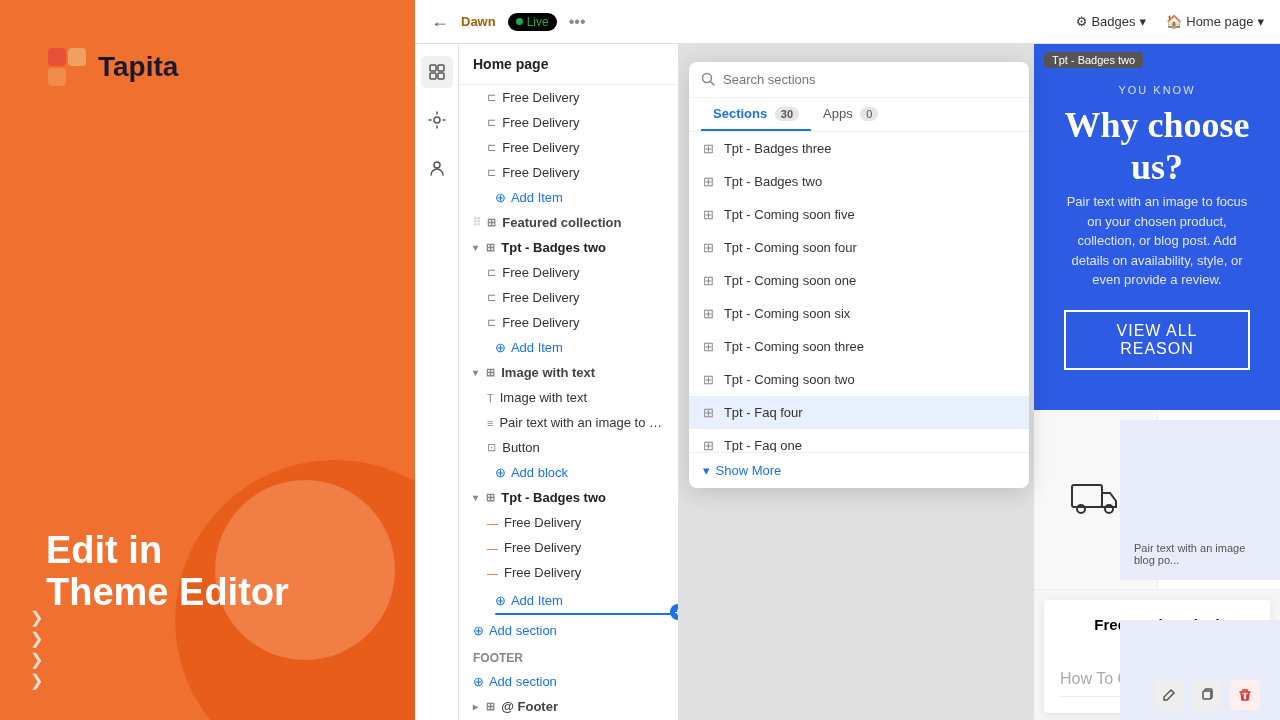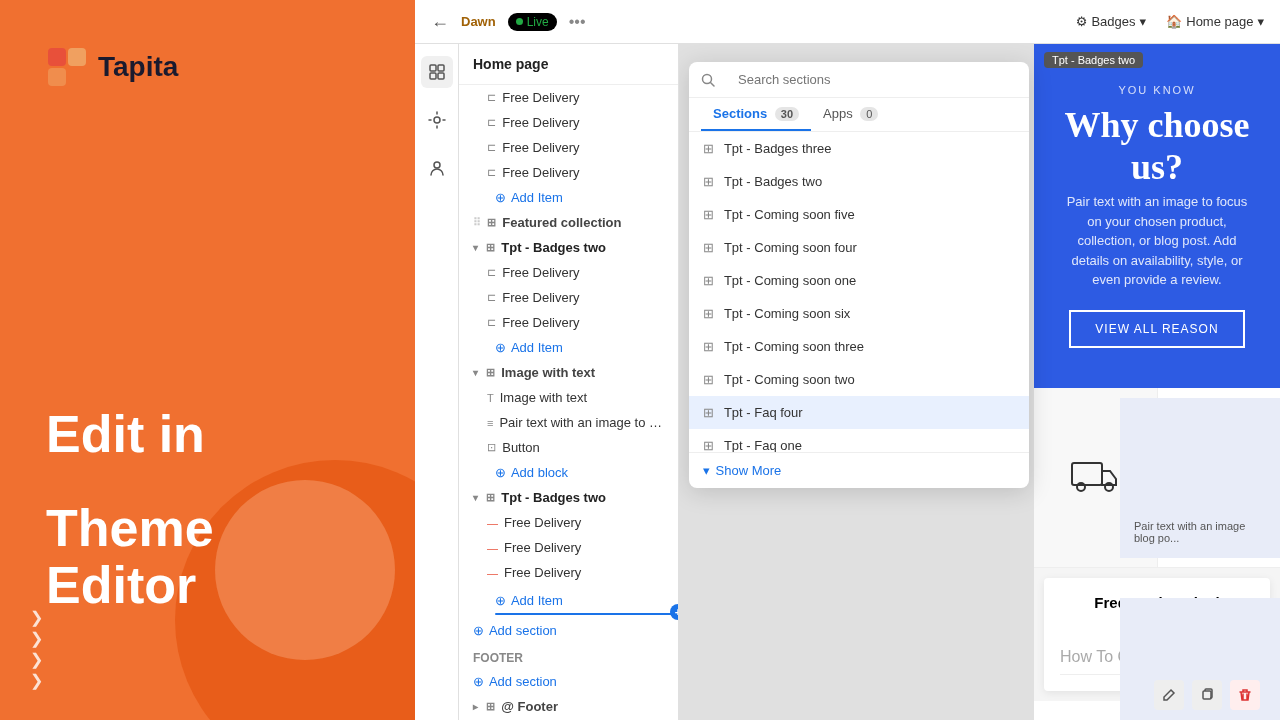--- a/index.html
+++ b/index.html
@@ -52,25 +52,24 @@
       font-weight: 700;
       color: #1a1a2e;
     }
     .brand-tagline {
       position: relative;
       z-index: 2;
       margin-top: auto;
       margin-bottom: 60px;
     }
     .brand-tagline h1 {
-      font-size: 52px;
+      font-size: 38px;
       font-weight: 800;
       color: white;
       line-height: 1.1;
-      margin-top: 36px;
     }
     .chevrons {
       position: absolute;
       bottom: 30px;
       left: 30px;
       display: flex;
       flex-direction: column;
       gap: 2px;
     }
     .chevron {
@@ -285,22 +284,21 @@
       background: white;
       border-radius: 8px;
       box-shadow: 0 4px 24px rgba(0,0,0,0.15);
       z-index: 10;
       overflow: hidden;
     }
     .section-search {
       padding: 10px 12px;
       border-bottom: 1px solid #eee;
       display: flex;
-      align-items: center;
-      gap: 23px;
+      gap: 8px;
     }
     .section-search input {
       border: none;
       outline: none;
       font-size: 13px;
       flex: 1;
       color: #333;
     }
     .section-tabs {
       display: flex;
@@ -400,21 +398,21 @@
       opacity: 0.85;
       max-width: 380px;
       margin: 0 auto 20px;
       line-height: 1.5;
     }
     .hero-btn {
       display: inline-block;
       border: 2px solid white;
       color: white;
       padding: 10px 24px;
-      font-size: 12px;
+      font-size: 16px;
       letter-spacing: 1px;
       text-transform: uppercase;
       cursor: pointer;
     }
 
     
     .cards-row {
       display: flex;
       height: 180px;
       border-bottom: 1px solid #eee;

